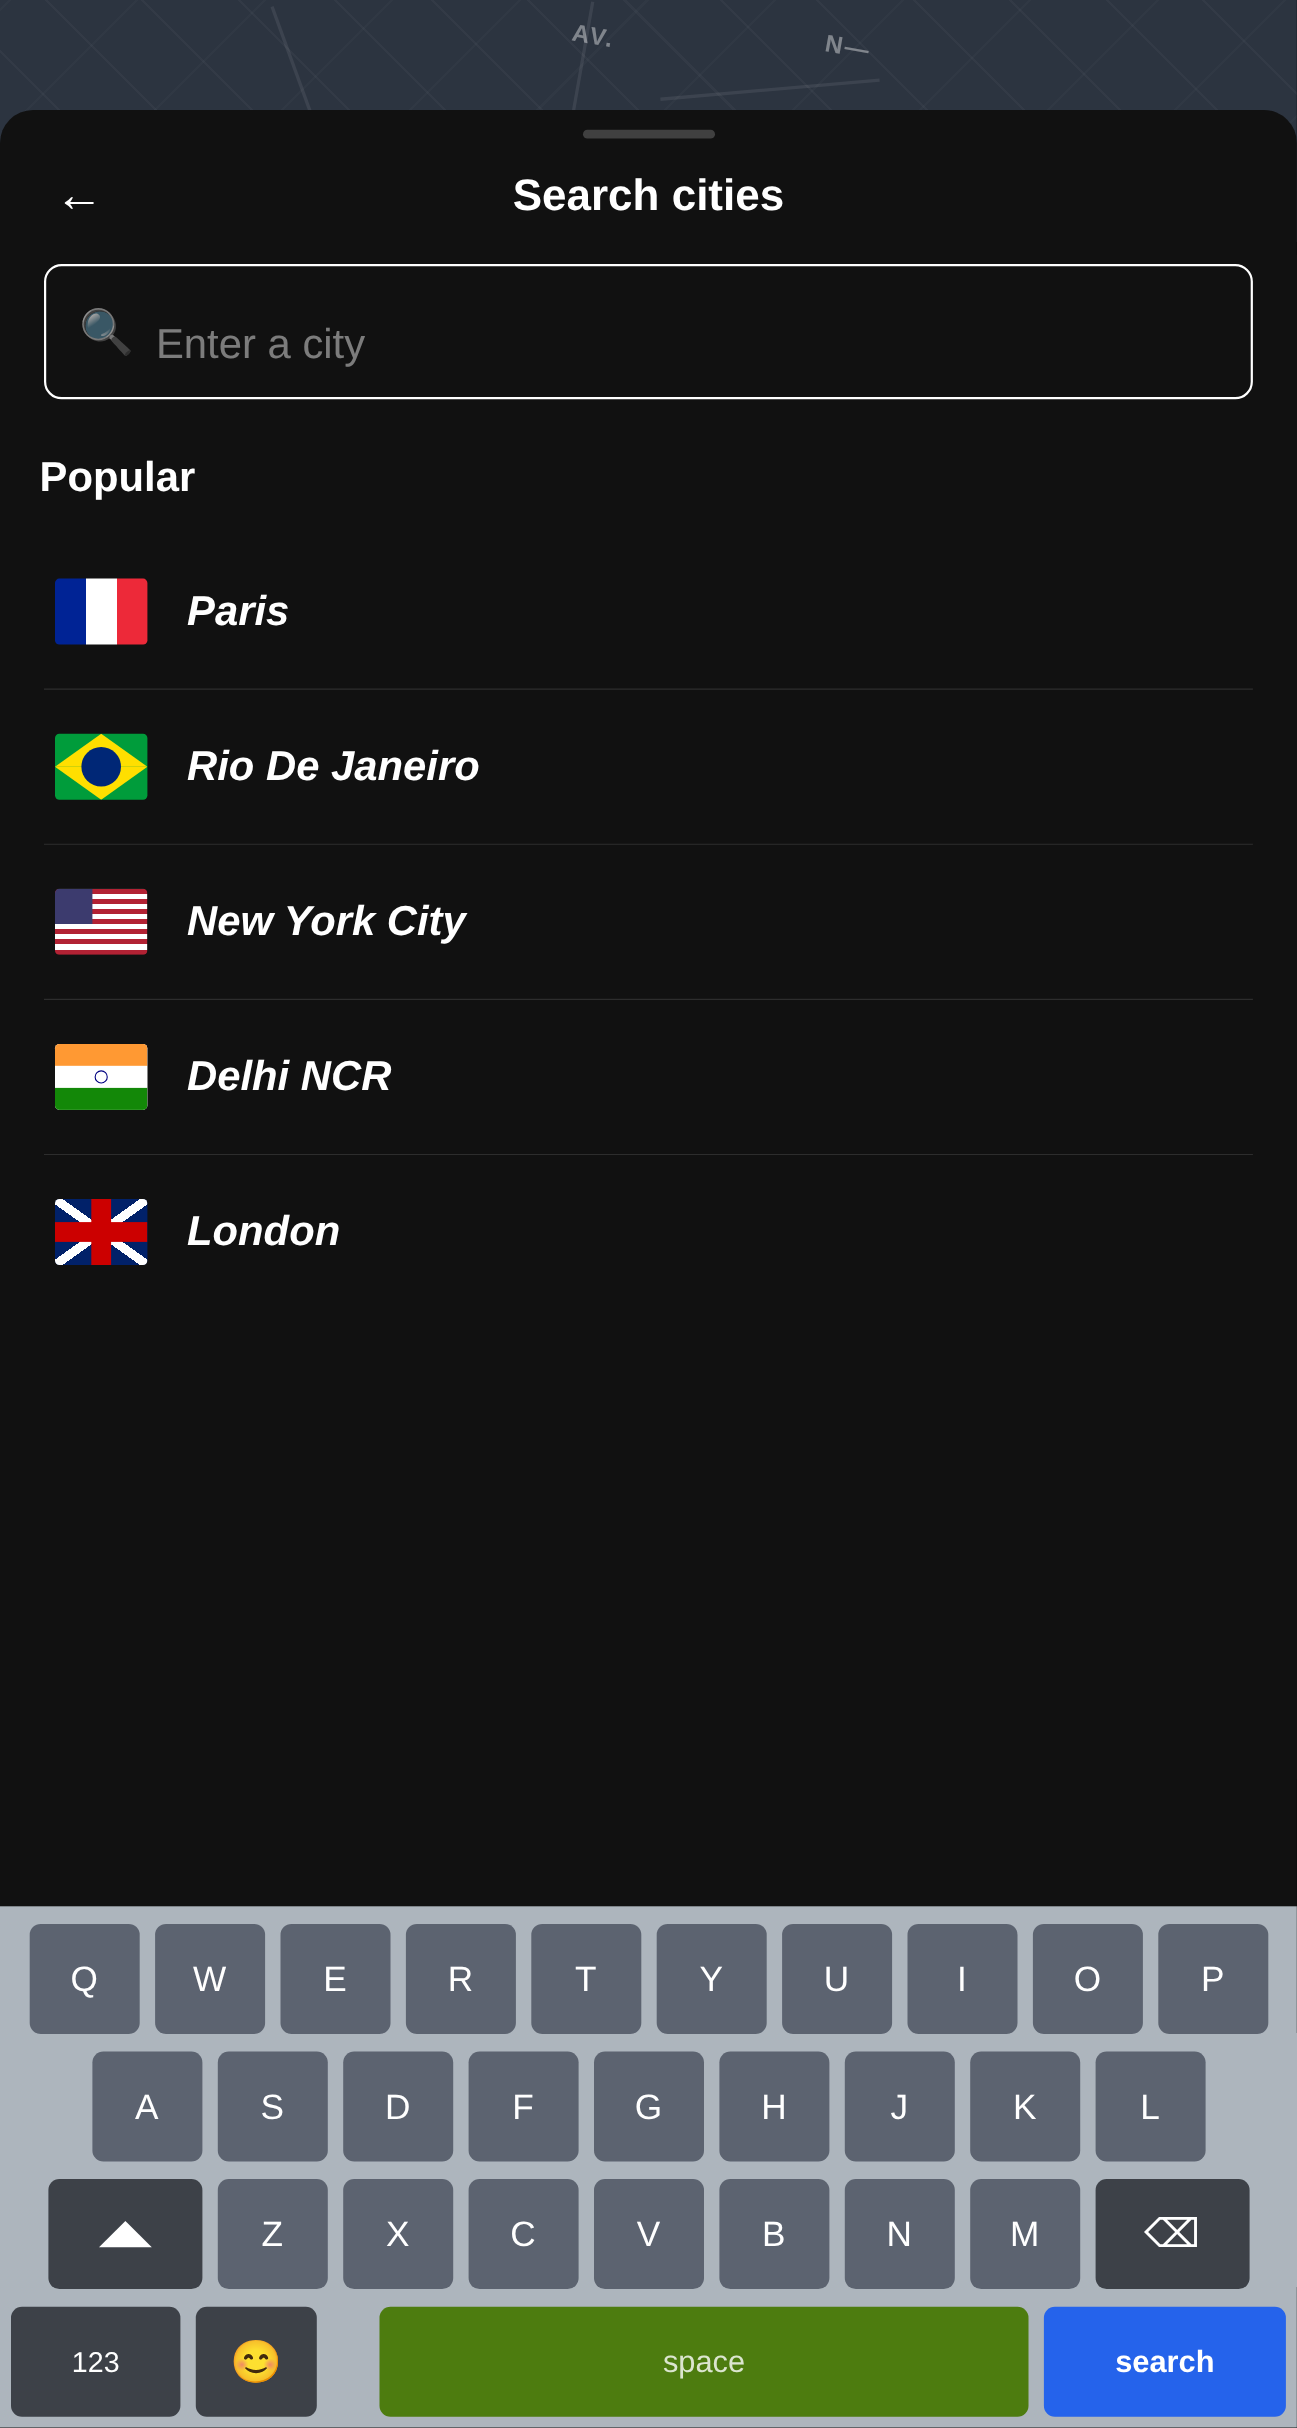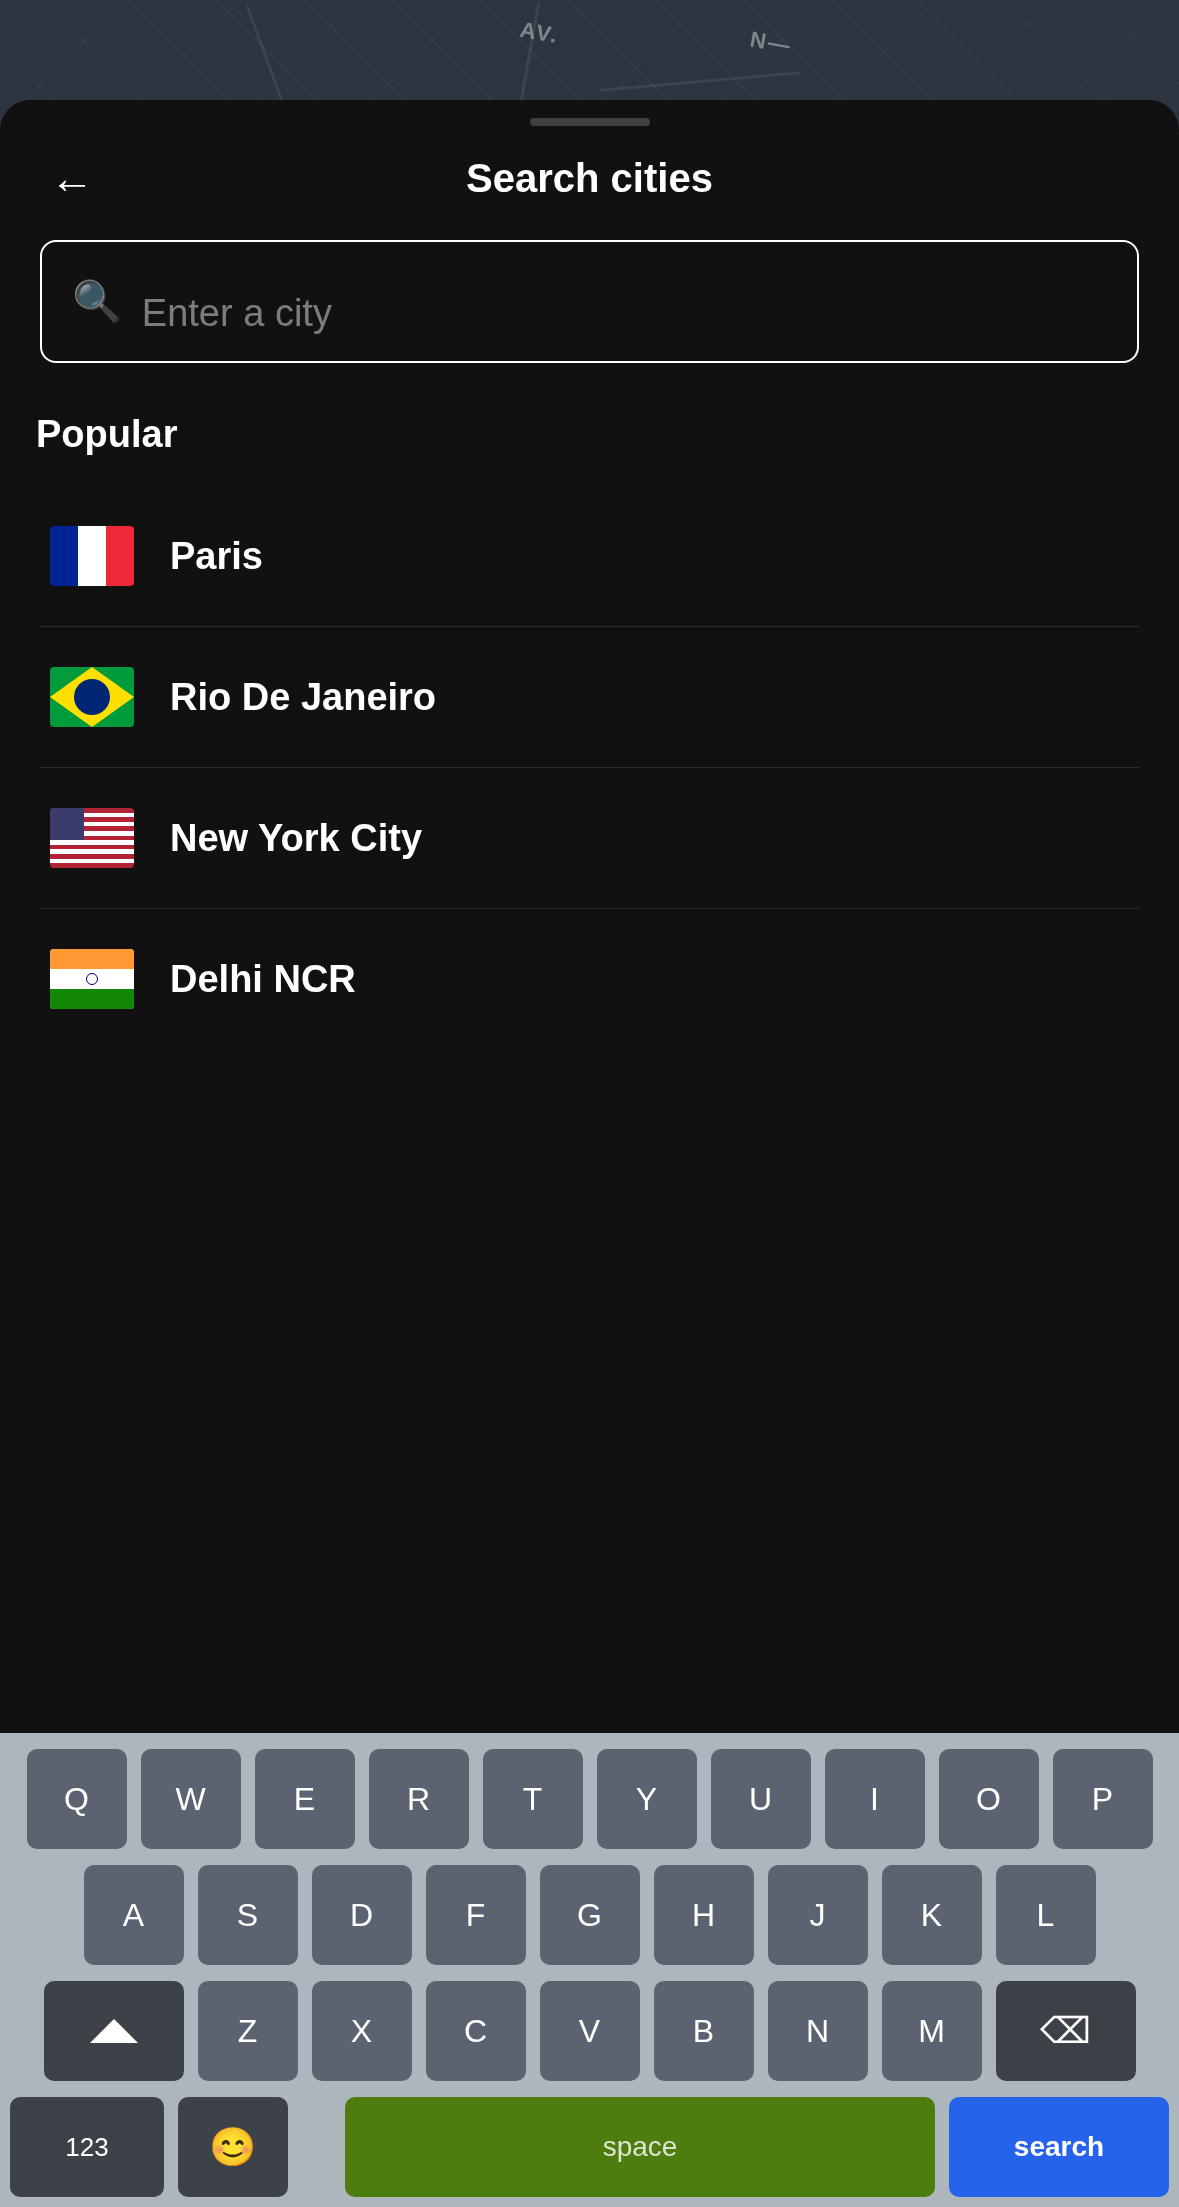--- a/index.html
+++ b/index.html
@@ -184,20 +184,21 @@
       padding: 0 40px;
     }
 
     .city-item {
       display: flex;
       align-items: center;
       padding: 40px 10px;
       gap: 36px;
       cursor: pointer;
       border-bottom: 1.5px solid rgba(255,255,255,0.12);
+      font-style: italic;
     }
 
     .city-item:last-child {
       border-bottom: none;
     }
 
     .flag {
       width: 84px;
       height: 60px;
       border-radius: 4px;
@@ -485,20 +486,26 @@
       <span class="flag flag-india">
         <div class="flag-india-top"></div>
         <div class="flag-india-mid">
             <div class="flag-india-circle"></div>
           </div>
         <div class="flag-india-bot"></div>
       </span>
       <span class="city-name">Delhi NCR</span>
     </div>
 
+    <div class="city-item">
+      <span class="flag flag-uk">
+        <div class="flag-uk-v"></div>
+      </span>
+      <span class="city-name">London</span>
+    </div>
 
   </div>
 </div>
 
 <div class="keyboard">
 
   <div class="key-row">
     <div class="key key-letter">Q</div>
     <div class="key key-letter">W</div>
     <div class="key key-letter">E</div>

